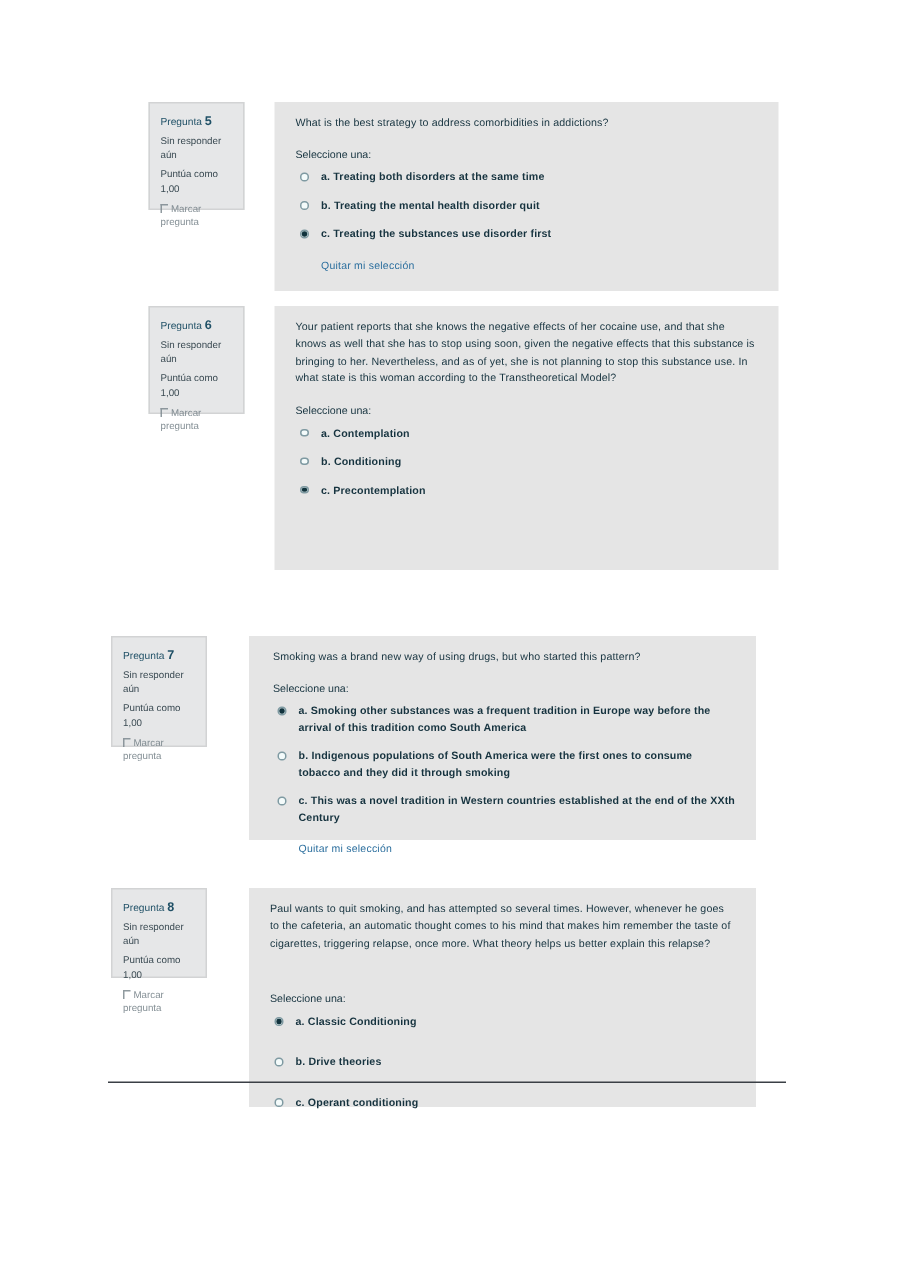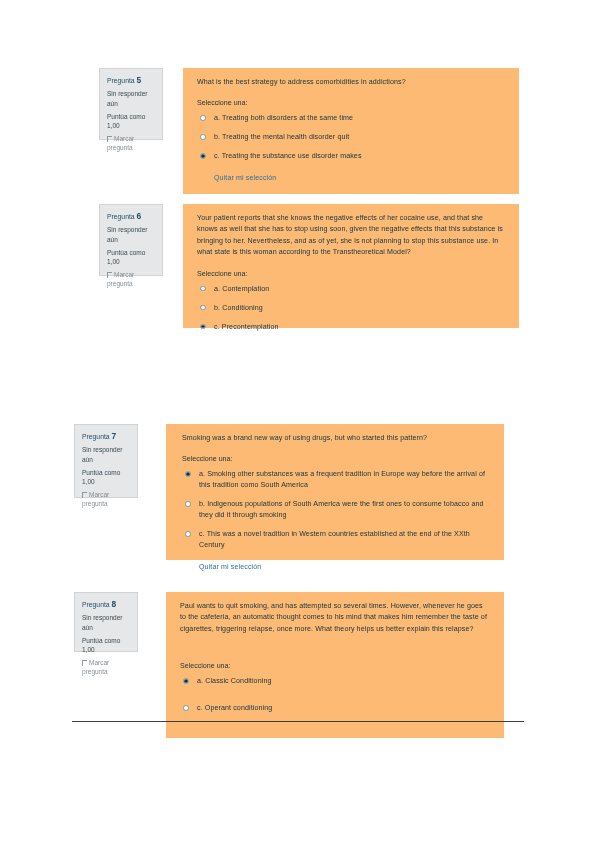--- a/index.html
+++ b/index.html
@@ -70,41 +70,42 @@
     width: 4px; height: 5px;
     border-left: 1px solid #7d898f;
     border-top: 1px solid #7d898f;
     vertical-align: -1px;
     margin-right: 2px;
   }
 
   .qpanel {
     position: absolute;
     top: 0;
-    background: #fdba74;
+    background: #e5e5e5;
     box-sizing: border-box;
     padding: 9px 14px 10px 14px;
     color: #16333f;
     filter: blur(0.3px);
   }
   .qstem {
     font-size: 7.1px;
     line-height: 1.62;
     letter-spacing: .1px;
     margin: 0 0 10px 0;
   }
   .qprompt {
     font-size: 7.1px;
     line-height: 1.5;
     margin: 0 0 4px 0;
   }
   .answers {
     margin: 0;
     padding: 0;
     list-style: none;
+    font-weight: bold;
   }
   .answer {
     position: relative;
     font-size: 7.1px;
     line-height: 1.55;
     padding-left: 17px;
     margin-bottom: 8px;
     letter-spacing: .1px;
   }
   .answer:last-child { margin-bottom: 0; }
@@ -141,21 +142,21 @@
     letter-spacing: .15px;
   }
 
   
   #q5 { left: 99px; top: 68px; width: 420px; height: 126px; }
   #q5 .qinfo  { width: 64px; height: 72px; }
   #q5 .qpanel { left: 84px; width: 336px; height: 126px; }
 
   #q6 { left: 99px; top: 204px; width: 420px; height: 148px; }
   #q6 .qinfo  { width: 64px; height: 72px; }
-  #q6 .qpanel { left: 84px; width: 336px; height: 124px; }
+  #q6 .qpanel { left: 84px; width: 336px; height: 176px; }
 
   #q7 { left: 74px; top: 424px; width: 430px; height: 136px; }
   #q7 .qinfo  { width: 64px; height: 74px; }
   #q7 .qpanel { left: 92px; width: 338px; height: 136px; padding-left: 16px; }
 
   #q8 { left: 74px; top: 592px; width: 430px; height: 130px; }
   #q8 .qinfo  { width: 64px; height: 60px; }
   #q8 .qpanel { left: 92px; width: 338px; height: 146px; }
 
   #q8 .qstem { margin-bottom: 26px; }
@@ -201,21 +202,21 @@
           <span>Treating both disorders at the same time</span>
         </li>
         <li class="answer">
           <span class="radio"></span>
           <span>b.</span>
           <span>Treating the mental health disorder quit</span>
         </li>
         <li class="answer">
           <span class="radio checked"></span>
           <span>c.</span>
-          <span>Treating the substance use disorder makes</span>
+          <span>Treating the substances use disorder first</span>
         </li>
       </ul>
       <a class="clearlink" href="#">Quitar mi selección</a>
     </div>
   </div>
 
   <div class="qblock" id="q6">
     <div class="qinfo">
       <div class="qlabel">
         <span>Pregunta</span>
@@ -311,20 +312,25 @@
       <p class="qstem">Paul wants to quit smoking, and has attempted so several times. However, whenever he goes to the cafeteria, an automatic thought comes to his mind that makes him remember the taste of cigarettes, triggering relapse, once more. What theory helps us better explain this relapse?</p>
       <p class="qprompt">Seleccione una:</p>
       <ul class="answers">
         <li class="answer">
           <span class="radio checked"></span>
           <span>a.</span>
           <span>Classic Conditioning</span>
         </li>
         <li class="answer">
           <span class="radio"></span>
+          <span>b.</span>
+          <span>Drive theories</span>
+        </li>
+        <li class="answer">
+          <span class="radio"></span>
           <span>c.</span>
           <span>Operant conditioning</span>
         </li>
       </ul>
     </div>
   </div>
 
   <div class="crop-rule"></div>
 
 </div>

